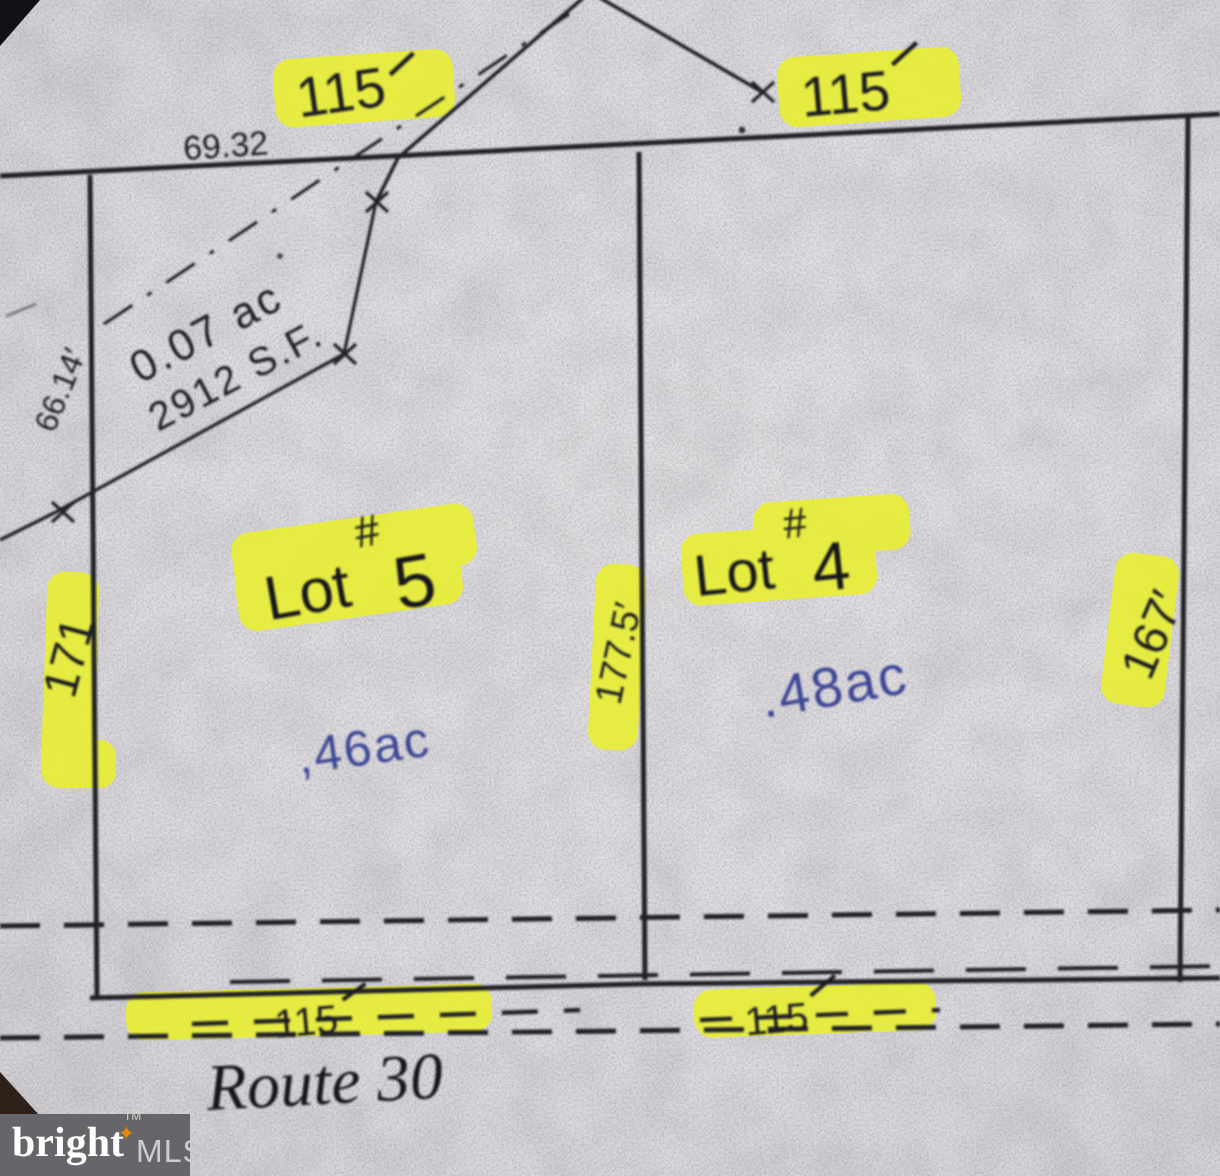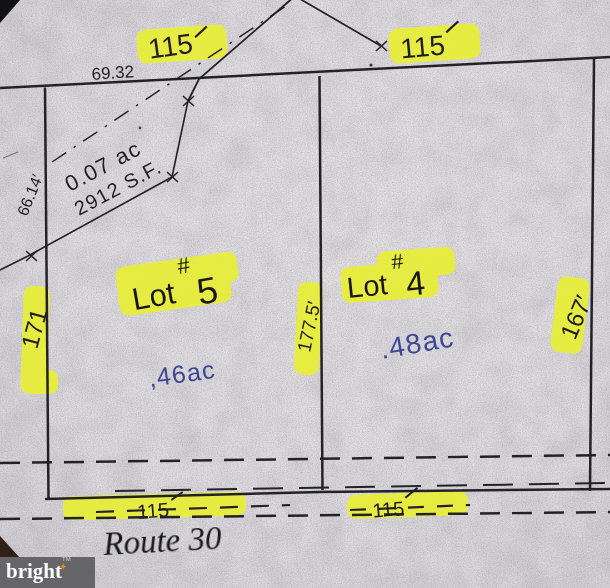--- a/index.html
+++ b/index.html
@@ -187,15 +187,15 @@
   <text x="104" y="555" font-size="33" fill="#17171b" transform="rotate(-3 104 557)" font-family="Liberation Serif, serif" font-style="italic">Route 30</text>
 
   </g>
 
   <polygon points="0,536 20,558 0,562" fill="#30201a"></polygon>
 </svg>
 
 <div style="position:absolute;left:0;top:557px;width:95px;height:31px;background:#66666a;"></div>
 <div style="position:absolute;left:6px;top:559px;color:#fdfdfd;font-family:'Liberation Serif',serif;font-size:21px;font-weight:bold;">bright</div>
 <div style="position:absolute;left:59px;top:561px;color:#e8890c;font-size:10px;">✦</div>
-<div style="position:absolute;left:68px;top:568px;color:#cdcdd0;font-family:'Liberation Sans',sans-serif;font-size:16px;letter-spacing:0.5px;margin-left:44px;">MLS</div>
+<div style="position:absolute;left:68px;top:568px;color:#cdcdd0;font-family:'Liberation Sans',sans-serif;font-size:16px;letter-spacing:0.5px;">MLS</div>
 <div style="position:absolute;left:62px;top:556px;color:#cfcfcf;font-size:6px;font-family:'Liberation Sans',sans-serif;">TM</div>
 </div>
 
 </body></html>

